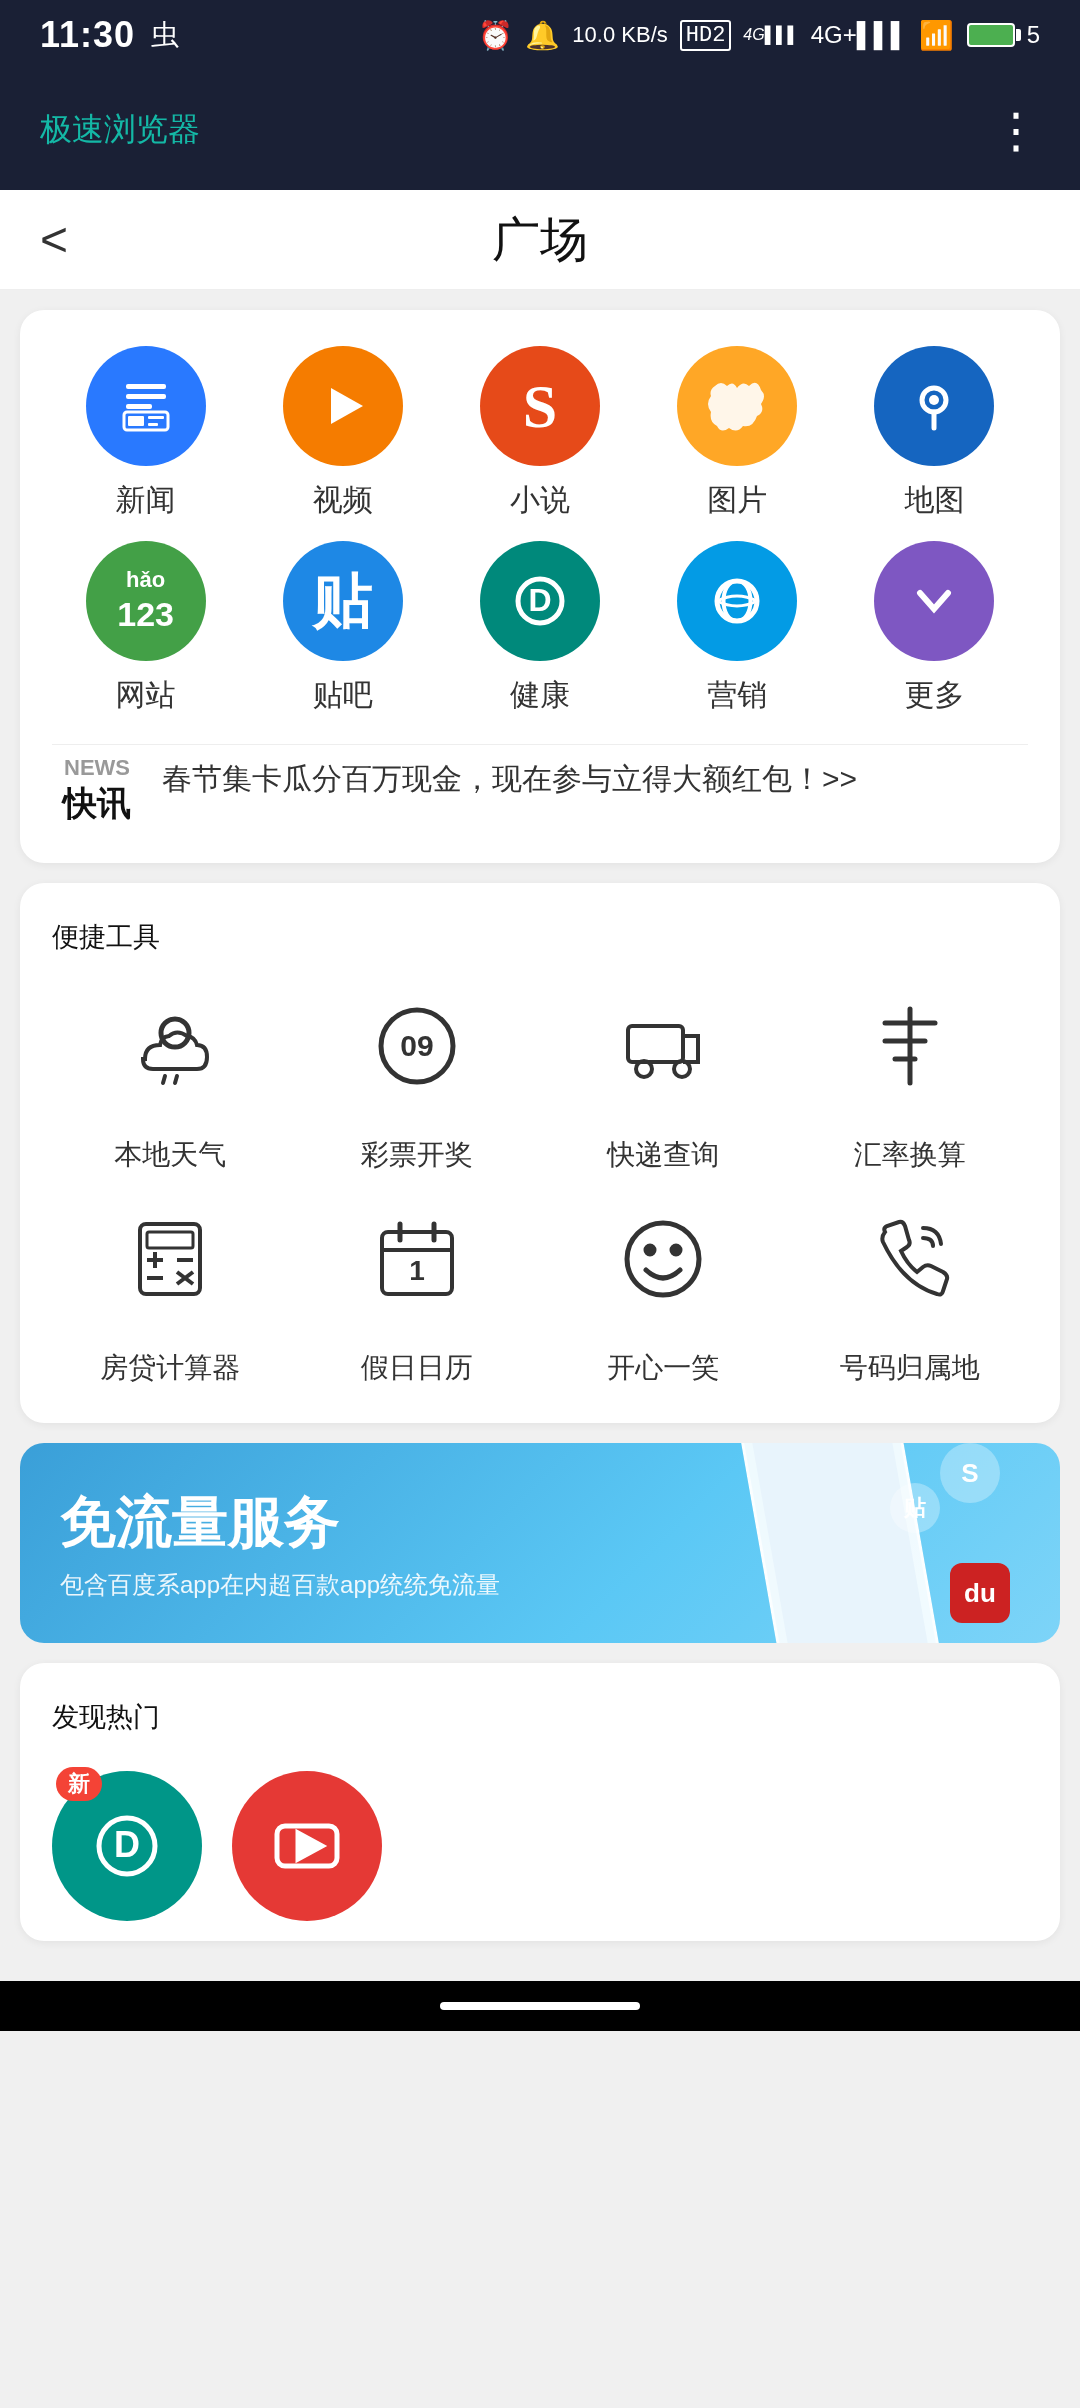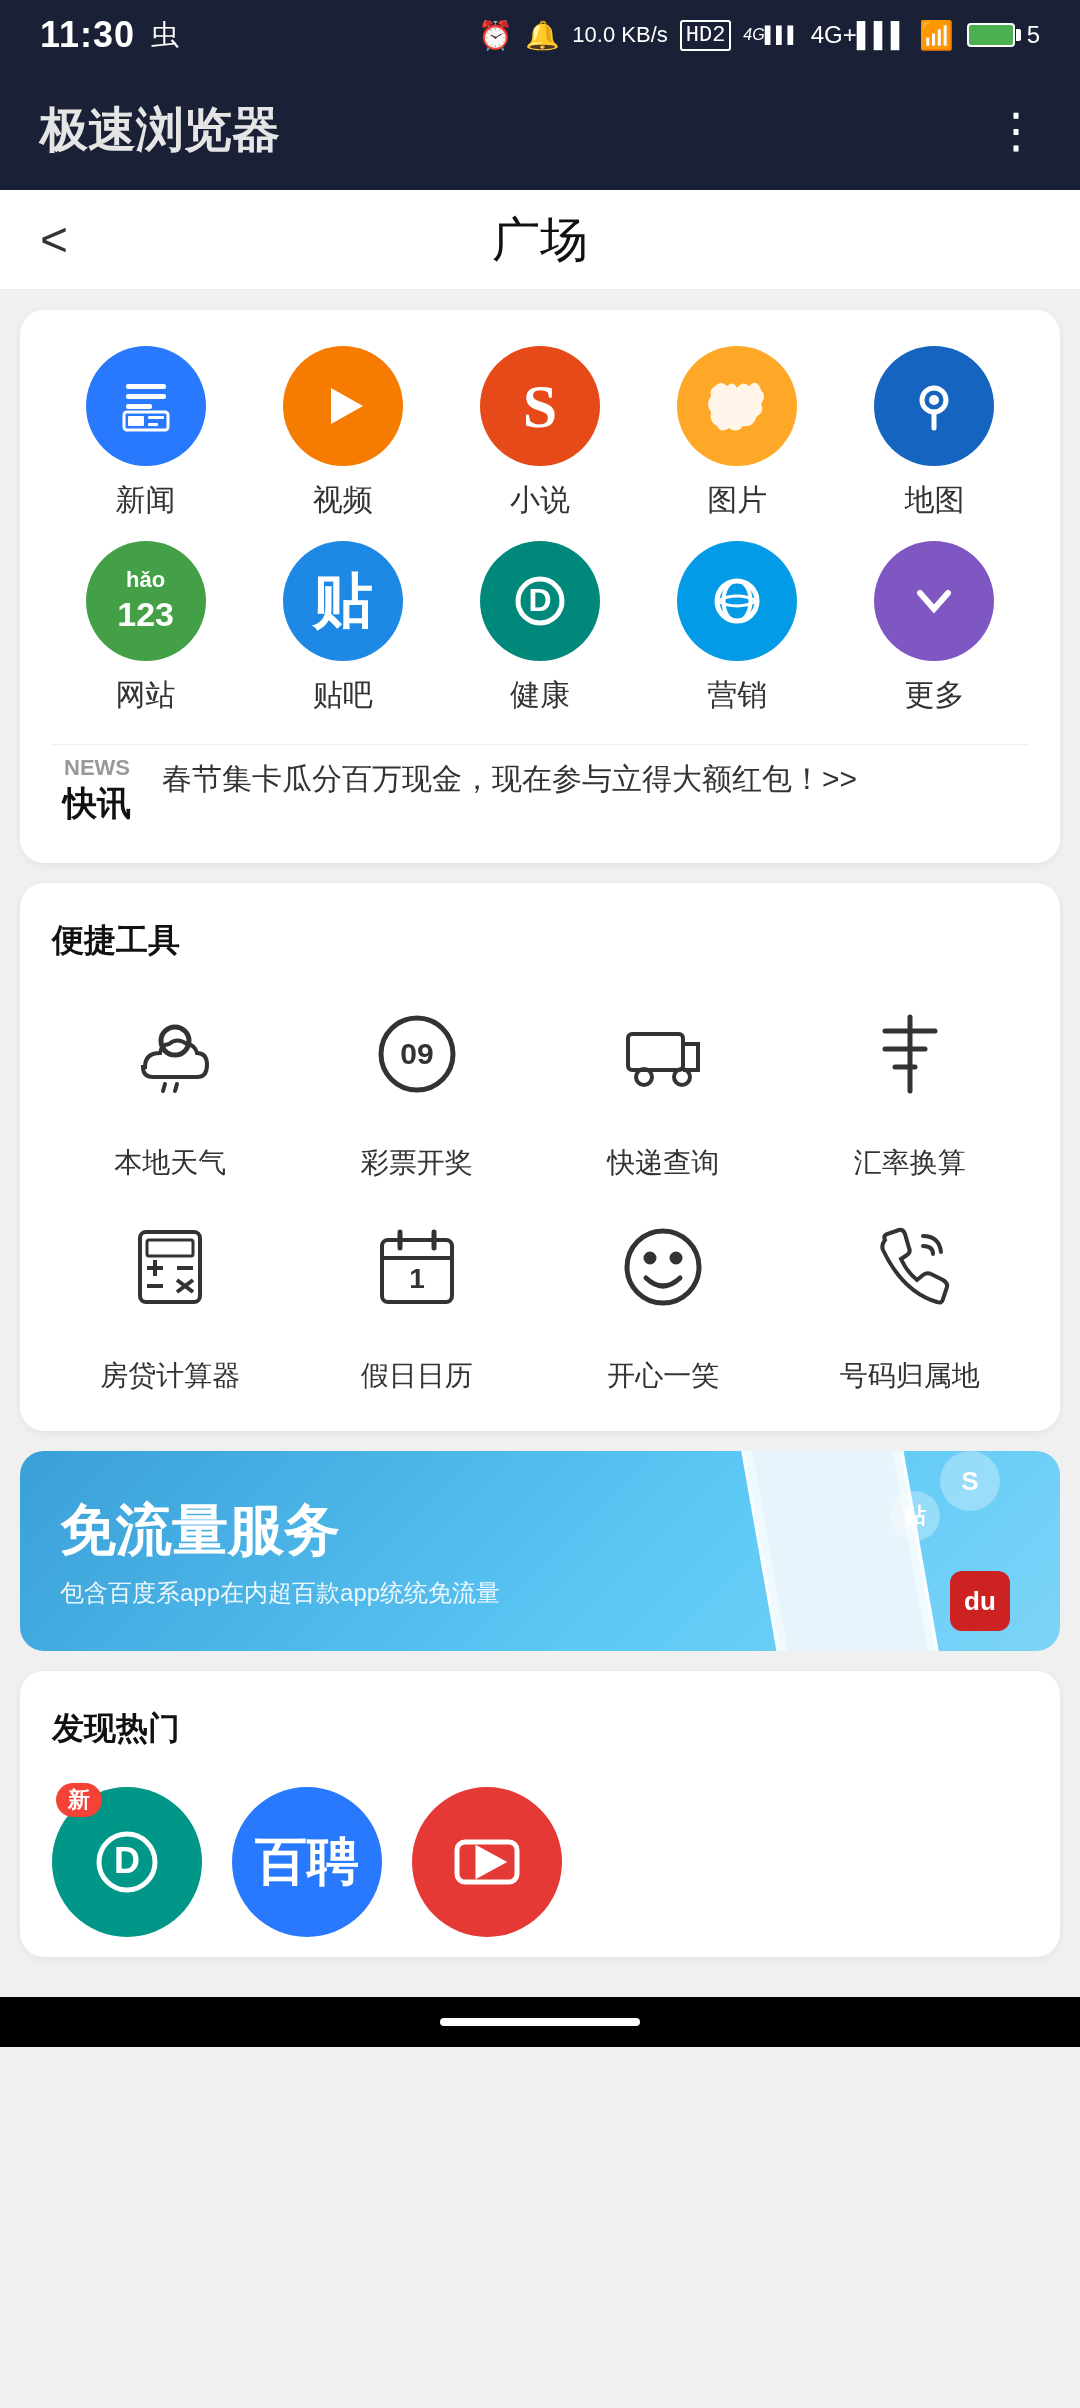--- a/index.html
+++ b/index.html
@@ -57,23 +57,23 @@
     
     .top-bar {
       background: #1a2035;
       height: 120px;
       display: flex;
       align-items: center;
       justify-content: space-between;
       padding: 0 40px;
     }
     .app-title {
-      color: #e5e5e5;
-      font-size: 48px;
-      font-weight: 700;
+      color: #14b8a6;
+      font-size: 32px;
+      font-weight: 400;
     }
     .more-icon {
       color: white;
       font-size: 48px;
       cursor: pointer;
     }
 
     
     .page-nav {
       background: white;
@@ -169,22 +169,22 @@
       color: #111;
     }
     .news-text {
       font-size: 30px;
       color: #333;
       line-height: 1.6;
     }
 
     
     .section-title {
-      font-size: 32px;
-      font-weight: 700;
+      font-size: 27px;
+      font-weight: 400;
       color: #111;
       margin-bottom: 36px;
     }
 
     
     .tools-grid {
       display: grid;
       grid-template-columns: repeat(4, 1fr);
       gap: 30px 10px;
     }
@@ -606,25 +606,20 @@
           <div class="discover-icon" style="background:#009688;">
             <svg width="70" height="70" viewBox="0 0 70 70" fill="none" stroke="white" stroke-width="5">
               <circle cx="35" cy="35" r="28"></circle>
               <text x="35" y="46" text-anchor="middle" fill="white" stroke="none" font-size="36" font-weight="900" font-family="Arial">D</text>
             </svg>
           </div>
           <span class="new-badge">新</span>
         </div>
       </div>
 
-      <div style="display:flex;flex-direction:column;align-items:center;cursor:pointer;">
-        <div class="discover-icon" style="background:#2979ff;">
-          <span style="font-size:52px;font-weight:700;color:white;">百聘</span>
-        </div>
-      </div>
 
       <div style="display:flex;flex-direction:column;align-items:center;cursor:pointer;">
         <div class="discover-icon" style="background:#e53935;">
           <svg width="70" height="50" viewBox="0 0 70 50" fill="none" stroke="white" stroke-width="5">
             <rect x="5" y="5" width="60" height="40" rx="8" stroke="white" stroke-width="5"></rect>
             <polygon points="26,12 50,25 26,38" fill="white"></polygon>
           </svg>
         </div>
       </div>
 

